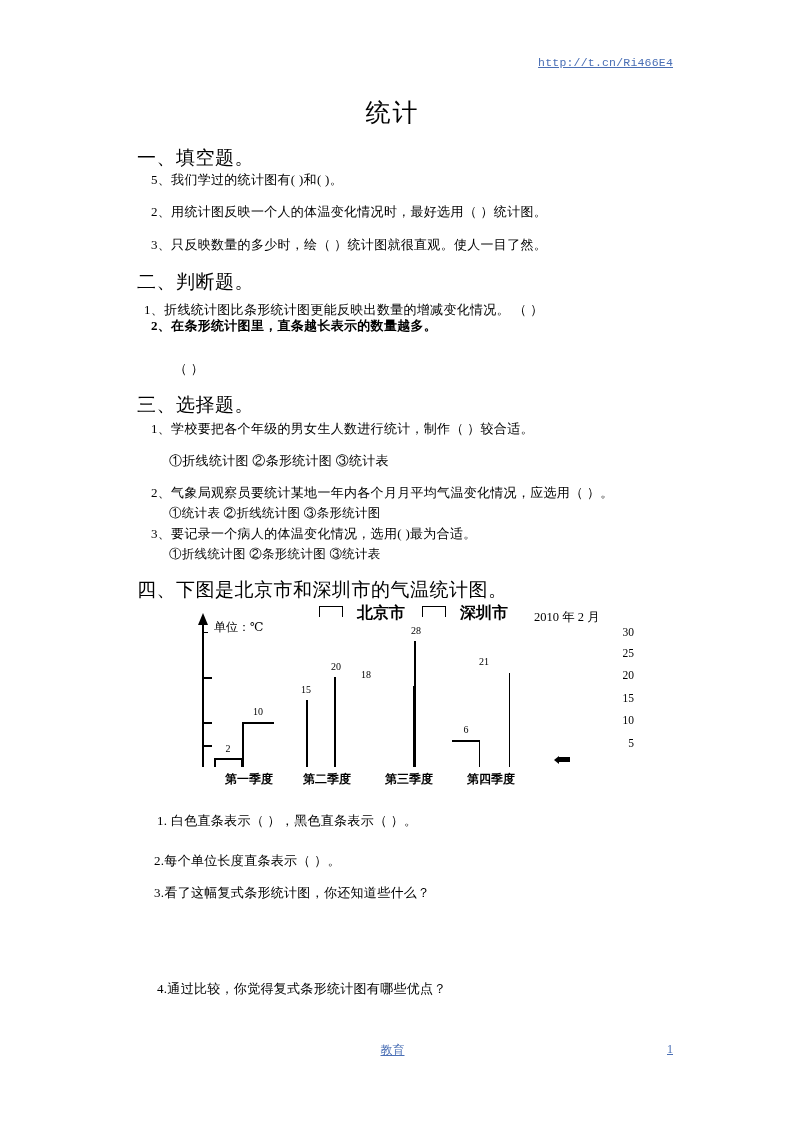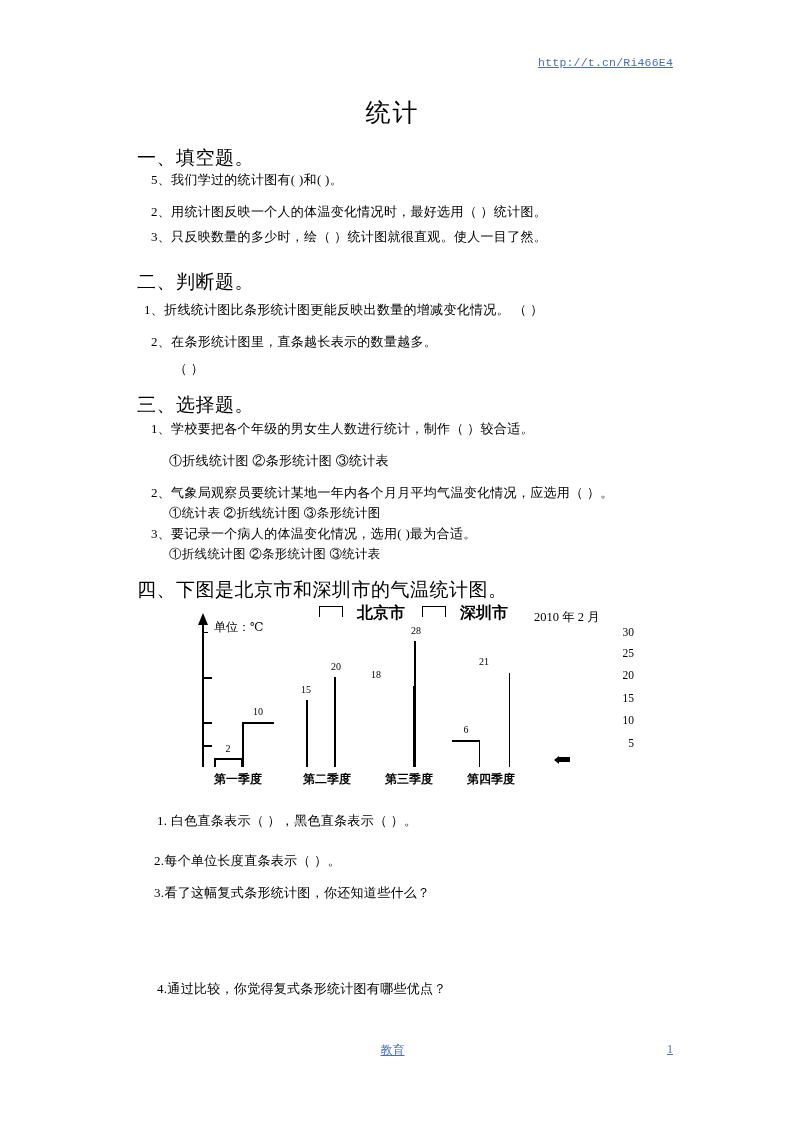--- a/index.html
+++ b/index.html
@@ -107,25 +107,25 @@
 
 <div class="page">
 
   <a class="top-url">http://t.cn/Ri466E4</a>
 
   <div class="doc-title">统计</div>
 
   <div class="sec-head" style="left:113px;top:145px;">一、填空题。</div>
   <div class="line" style="left:127px;top:171px;">5、我们学过的统计图有(                              )和(                              )。</div>
   <div class="line" style="left:127px;top:203px;text-align:right;">2、用统计图反映一个人的体温变化情况时，最好选用（              ）统计图。</div>
-  <div class="line" style="left:127px;top:228px;">3、只反映数量的多少时，绘（                    ）统计图就很直观。使人一目了然。</div>
+  <div class="line" style="left:127px;top:236px;">3、只反映数量的多少时，绘（                    ）统计图就很直观。使人一目了然。</div>
 
   <div class="sec-head" style="left:113px;top:269px;">二、判断题。</div>
   <div class="line" style="left:120px;top:301px;">1、折线统计图比条形统计图更能反映出数量的增减变化情况。      （          ）</div>
-  <div class="line" style="left:127px;top:333px;">2、在条形统计图里，直条越长表示的数量越多。</div>
+  <div class="line" style="left:127px;top:317px;font-weight:bold;">2、在条形统计图里，直条越长表示的数量越多。</div>
   <div class="line" style="left:150px;top:360px;">（            ）</div>
 
   <div class="sec-head" style="left:113px;top:392px;">三、选择题。</div>
   <div class="line" style="left:127px;top:420px;">1、学校要把各个年级的男女生人数进行统计，制作（            ）较合适。</div>
   <div class="line" style="left:145px;top:452px;">①折线统计图                ②条形统计图                ③统计表</div>
   <div class="line" style="left:127px;top:484px;font-family:Liberation Serif, serif;">2、气象局观察员要统计某地一年内各个月月平均气温变化情况，应选用（            ）。</div>
   <div class="line sm" style="left:145px;top:505px;">①统计表          ②折线统计图          ③条形统计图</div>
   <div class="line" style="left:127px;top:525px;">3、要记录一个病人的体温变化情况，选用(        )最为合适。</div>
   <div class="line sm" style="left:145px;top:546px;">①折线统计图      ②条形统计图      ③统计表</div>
 
@@ -170,38 +170,38 @@
       <div class="h-top" style="width:28px;"></div>
     </div>
     <div class="bar-value" style="left:50px;top:138px;width:28px;">2</div>
 
     <div class="bar" style="left:78px;top:117px;width:32px;height:45px;">
       <div class="v-left" style="height:45px;"></div>
       <div class="h-top" style="width:32px;"></div>
     </div>
     <div class="bar-value" style="left:78px;top:101px;width:32px;">10</div>
 
-    <div class="qlabel" style="left:28px;top:166px;width:70px;text-align:right;">第一季度</div>
+    <div class="qlabel" style="left:50px;top:166px;width:70px;">第一季度</div>
 
     <div class="bar" style="left:142px;top:95px;width:28px;height:67px;">
       <div class="v-left" style="height:67px;"></div>
     </div>
     <div class="bar-value" style="left:128px;top:79px;width:28px;">15</div>
 
     <div class="bar" style="left:170px;top:72px;width:30px;height:90px;">
       <div class="v-left" style="height:90px;"></div>
     </div>
     <div class="bar-value" style="left:158px;top:56px;width:28px;">20</div>
 
     <div class="qlabel" style="left:128px;top:166px;width:70px;">第二季度</div>
 
     <div class="bar" style="left:222px;top:81px;width:28px;height:81px;">
       <div class="v-right" style="height:81px;"></div>
     </div>
-    <div class="bar-value" style="left:198px;top:64px;width:28px;">18</div>
+    <div class="bar-value" style="left:188px;top:64px;width:28px;">18</div>
 
     <div class="bar" style="left:250px;top:36px;width:30px;height:126px;">
       <div class="v-left" style="height:126px;"></div>
     </div>
     <div class="bar-value" style="left:238px;top:20px;width:28px;">28</div>
 
     <div class="qlabel" style="left:210px;top:166px;width:70px;">第三季度</div>
 
     <div class="bar" style="left:288px;top:135px;width:28px;height:27px;">
       <div class="v-right" style="height:27px;"></div>

